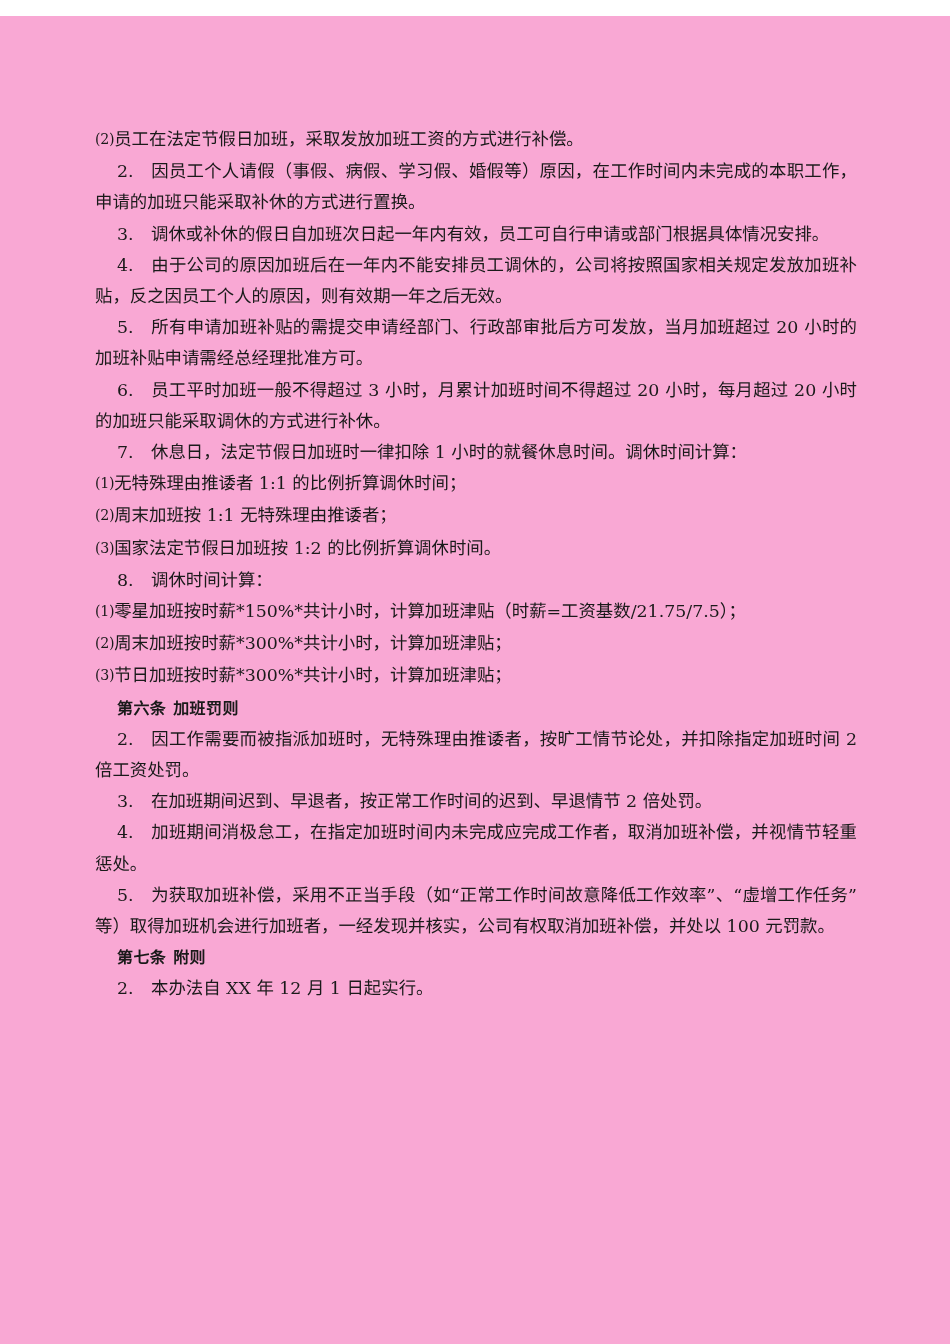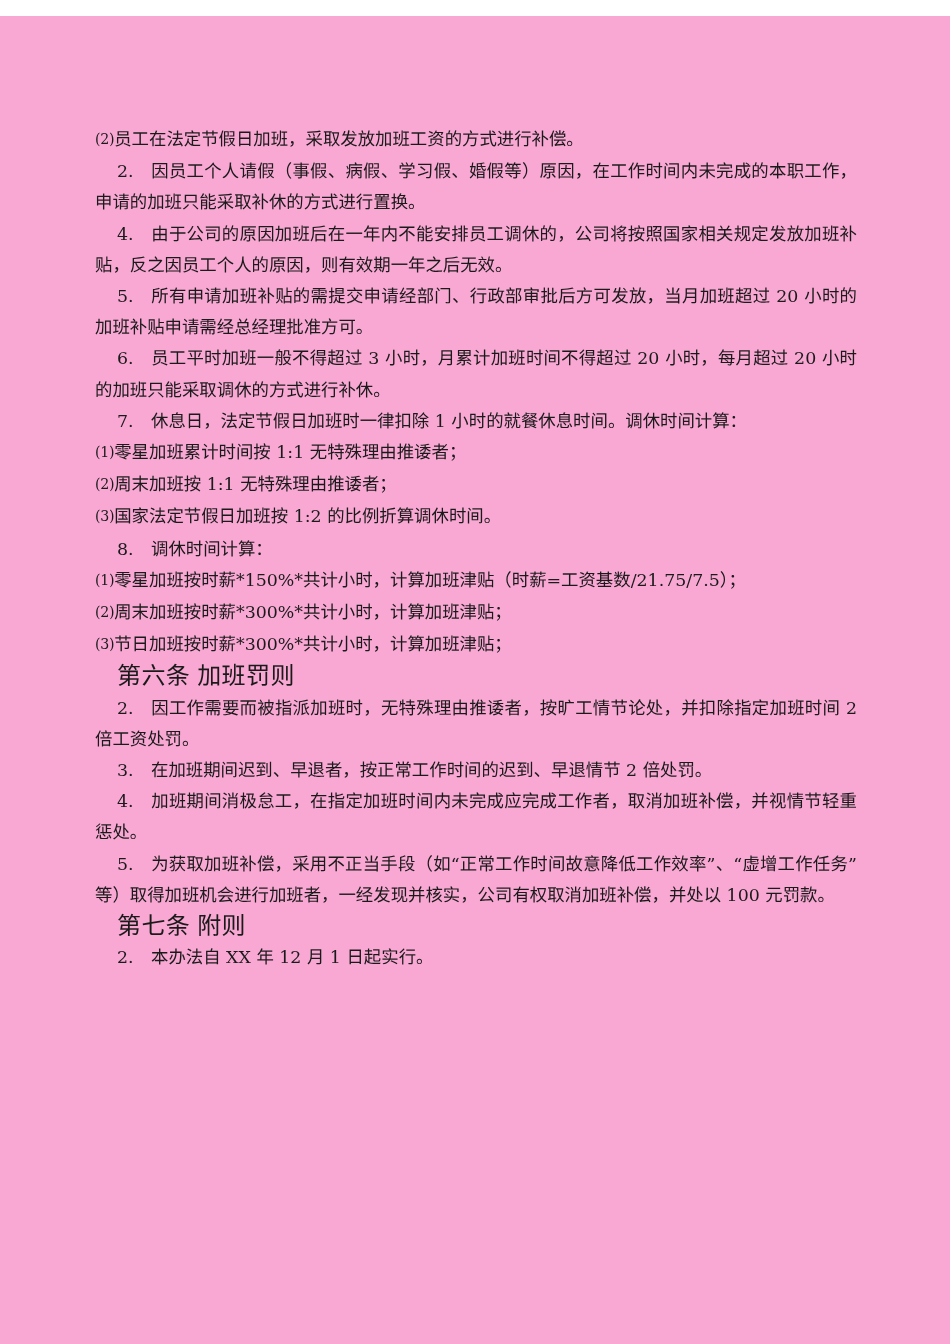--- a/index.html
+++ b/index.html
@@ -59,42 +59,43 @@
   }
   .para.subitem .pnum {
     font-size: 14.2px;
     letter-spacing: -0.3px;
     position: relative;
     top: -1px;
   }
 
   
   .heading {
-    font-size: 24px;
+    font-size: 16px;
     line-height: 31.2px;
-    font-weight: normal;
+    font-weight: bold;
     font-family: "DejaVu Sans", "Liberation Sans", sans-serif;
     text-indent: 22px;
     margin: 0;
     letter-spacing: 0.4px;
   }
   .heading .sp { display: inline-block; width: 7px; }
 </style>
 </head>
 <body>
 
 <div class="page">
   <div class="content" id="doc-body">
       <p class="para subitem"><span class="pnum">(2)</span><span>员工在法定节假日加班，采取发放加班工资的方式进行补偿。</span></p>
       <p class="para numbered"><span class="num">2.</span><span>因员工个人请假（事假、病假、学习假、婚假等）原因，在工作时间内未完成的本职工作，申请的加班只能采取补休的方式进行置换。</span></p>
+      <p class="para numbered"><span class="num">3.</span><span>调休或补休的假日自加班次日起一年内有效，员工可自行申请或部门根据具体情况安排。</span></p>
       <p class="para numbered"><span class="num">4.</span><span>由于公司的原因加班后在一年内不能安排员工调休的，公司将按照国家相关规定发放加班补贴，反之因员工个人的原因，则有效期一年之后无效。</span></p>
       <p class="para numbered"><span class="num">5.</span><span>所有申请加班补贴的需提交申请经部门、行政部审批后方可发放，当月加班超过 20 小时的加班补贴申请需经总经理批准方可。</span></p>
       <p class="para numbered"><span class="num">6.</span><span>员工平时加班一般不得超过 3 小时，月累计加班时间不得超过 20 小时，每月超过 20 小时的加班只能采取调休的方式进行补休。</span></p>
       <p class="para numbered"><span class="num">7.</span><span>休息日，法定节假日加班时一律扣除 1 小时的就餐休息时间。调休时间计算：</span></p>
-      <p class="para subitem"><span class="pnum">(1)</span><span>零星加班累计时间按 1:1 无特殊理由推诿者；</span></p>
+      <p class="para subitem"><span class="pnum">(1)</span><span>无特殊理由推诿者 1:1 的比例折算调休时间；</span></p>
       <p class="para subitem"><span class="pnum">(2)</span><span>周末加班按 1:1 无特殊理由推诿者；</span></p>
       <p class="para subitem"><span class="pnum">(3)</span><span>国家法定节假日加班按 1:2 的比例折算调休时间。</span></p>
       <p class="para numbered"><span class="num">8.</span><span>调休时间计算：</span></p>
       <p class="para subitem"><span class="pnum">(1)</span><span>零星加班按时薪*150%*共计小时，计算加班津贴（时薪=工资基数/21.75/7.5）；</span></p>
       <p class="para subitem"><span class="pnum">(2)</span><span>周末加班按时薪*300%*共计小时，计算加班津贴；</span></p>
       <p class="para subitem"><span class="pnum">(3)</span><span>节日加班按时薪*300%*共计小时，计算加班津贴；</span></p>
       <p class="heading"><span>第六条</span><span class="sp"></span><span>加班罚则</span></p>
       <p class="para numbered"><span class="num">2.</span><span>因工作需要而被指派加班时，无特殊理由推诿者，按旷工情节论处，并扣除指定加班时间 2 倍工资处罚。</span></p>
       <p class="para numbered"><span class="num">3.</span><span>在加班期间迟到、早退者，按正常工作时间的迟到、早退情节 2 倍处罚。</span></p>
       <p class="para numbered"><span class="num">4.</span><span>加班期间消极怠工，在指定加班时间内未完成应完成工作者，取消加班补偿，并视情节轻重惩处。</span></p>

